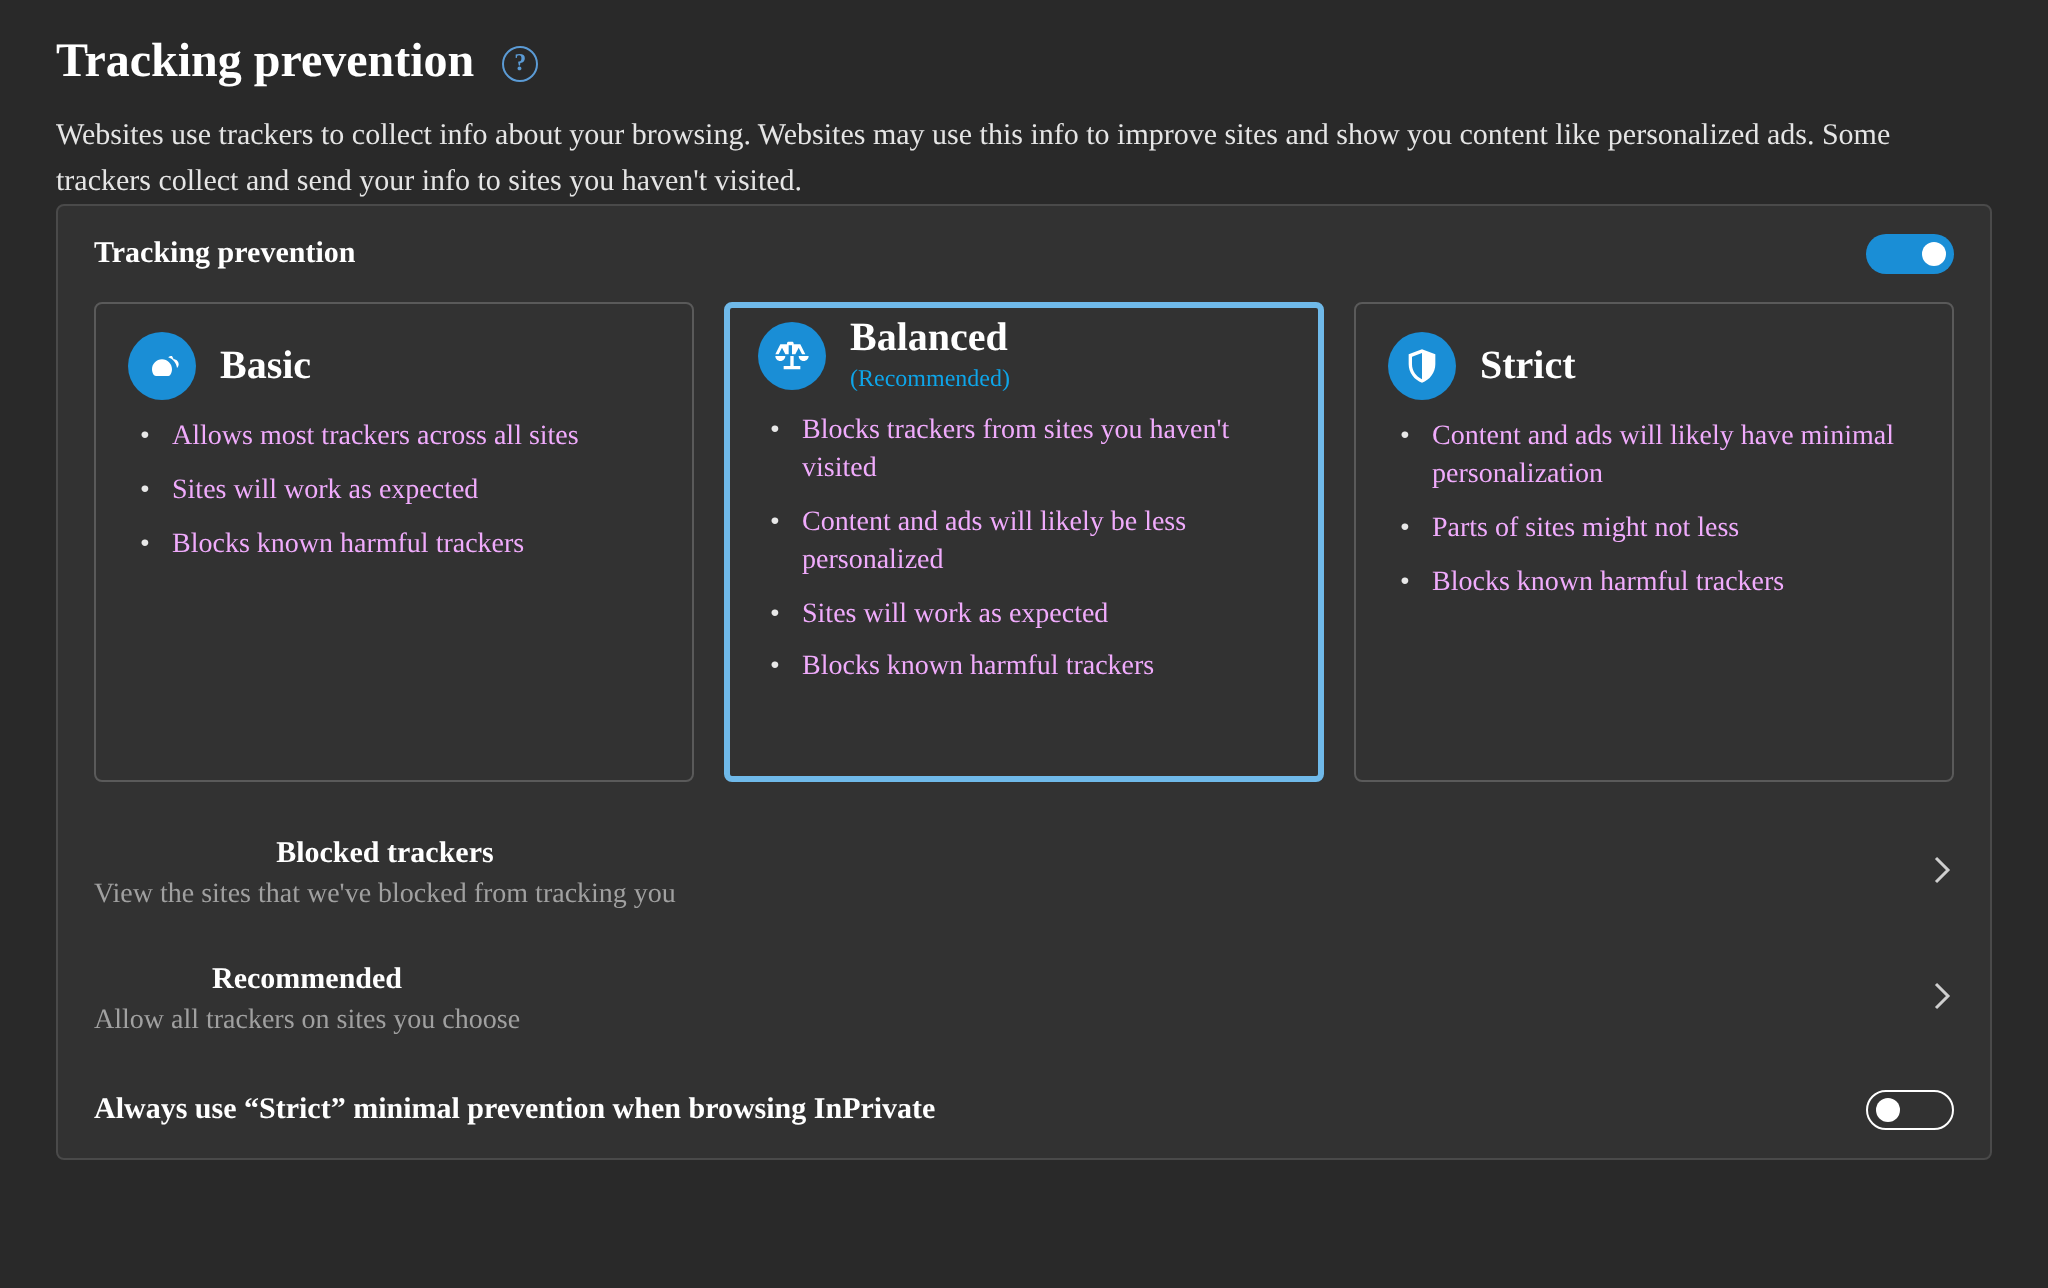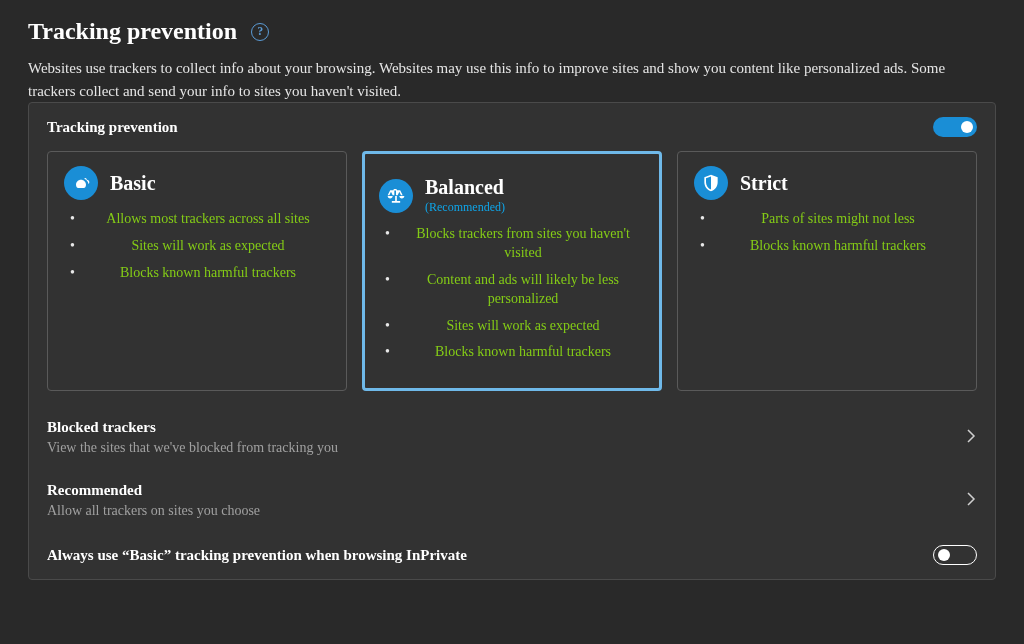--- a/index.html
+++ b/index.html
@@ -70,47 +70,47 @@
   
   .cards{
     display:flex;gap:15px;margin-bottom:18px;
   }
   .card{
     flex:1;border:1px solid var(--card-border);border-radius:4px;
     padding:14px 16px 18px 16px;cursor:pointer;
     min-height:240px;
   }
   .card.selected{
-    border:3px solid var(--card-selected);padding:22px 14px 16px 14px;
+    border:3px solid var(--card-selected);padding:4px 14px 16px 14px;
   }
   .card-head{
     display:flex;align-items:center;gap:12px;margin-bottom:10px;
   }
   .card-icon{
     width:34px;height:34px;border-radius:50%;background:var(--accent);
     display:flex;align-items:center;justify-content:center;flex:none;
   }
   .card-icon svg{width:20px;height:20px;fill:#fff;}
   .card-title-block{display:flex;flex-direction:column;}
   .card-title{font-size:20px;font-weight:600;line-height:1.1;}
   .card-sub{font-size:12px;color:#0ea5e9;font-weight:400;margin-top:2px;}
   .card ul{
     list-style:none;padding:0;margin:6px 0 0 6px;
   }
   .card li{
-    position:relative;padding-left:16px;font-size:14px;color:#84cc16;
-    line-height:1.35;margin-bottom:8px;text-align:center;
+    position:relative;padding-left:16px;font-size:14px;color:#f0abfc;
+    line-height:1.35;margin-bottom:8px;
   }
   .card li::before{
     content:"•";position:absolute;left:0;top:0;color:#e8e8e8;
   }
   
   .row{
     display:flex;align-items:center;justify-content:space-between;
-    padding:10px 0 16px 0;border-top:0 solid transparent;cursor:pointer;
+    padding:10px 0 16px 0;border-top:0 solid transparent;cursor:pointer;text-align:center;
   }
   .row .labels{display:flex;flex-direction:column;}
   .row .label{font-size:15px;font-weight:600;}
   .row .sublabel{font-size:14px;color:var(--text-muted);margin-top:4px;font-weight:400;}
   .chevron{
     color:#cfcfcf;
   }
   .chevron svg{width:12px;height:18px;stroke:#cfcfcf;fill:none;stroke-width:1.5;}
   .row.last{padding-bottom:10px;}
 </style>
@@ -178,20 +178,21 @@
           <span class="card-icon">
             <svg viewBox="0 0 24 24">
                 <path d="M12 2l8 3v6c0 5-3.4 9.5-8 11-4.6-1.5-8-6-8-11V5l8-3zm0 2.2L6 6.4V11c0 3.9 2.5 7.5 6 8.9V4.2z"></path>
               </svg>
           </span>
           <div class="card-title-block">
             <span class="card-title">Strict</span>
           </div>
         </div>
         <ul>
+          <li>Content and ads will likely have minimal personalization</li>
           <li>Parts of sites might not less</li>
           <li>Blocks known harmful trackers</li>
         </ul>
       </div>
 
     </div>
 
     <div class="row">
       <div class="labels">
         <span class="label">Blocked trackers</span>
@@ -211,21 +212,21 @@
       </div>
       <span class="chevron">
         <svg viewBox="0 0 12 18">
             <polyline points="3,3 9,9 3,15"></polyline>
           </svg>
       </span>
     </div>
 
     <div class="row last">
       <div class="labels">
-        <span class="label">Always use “Basic” tracking prevention when browsing InPrivate</span>
+        <span class="label">Always use “Strict” minimal prevention when browsing InPrivate</span>
       </div>
       <span class="toggle off">
         <span class="knob"></span>
       </span>
     </div>
 
   </div>
 </div>
 
 </body></html>

